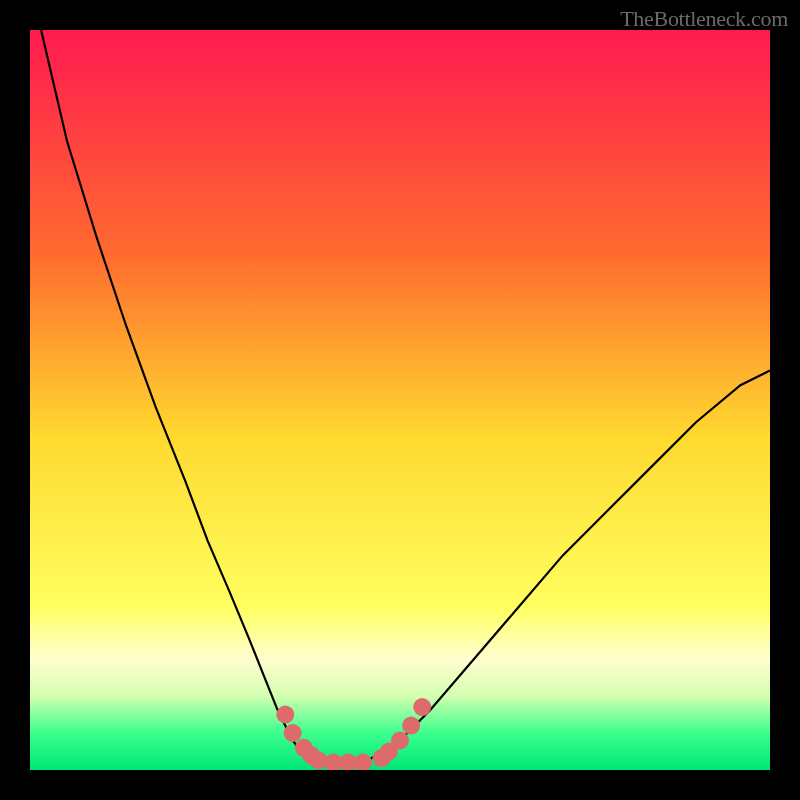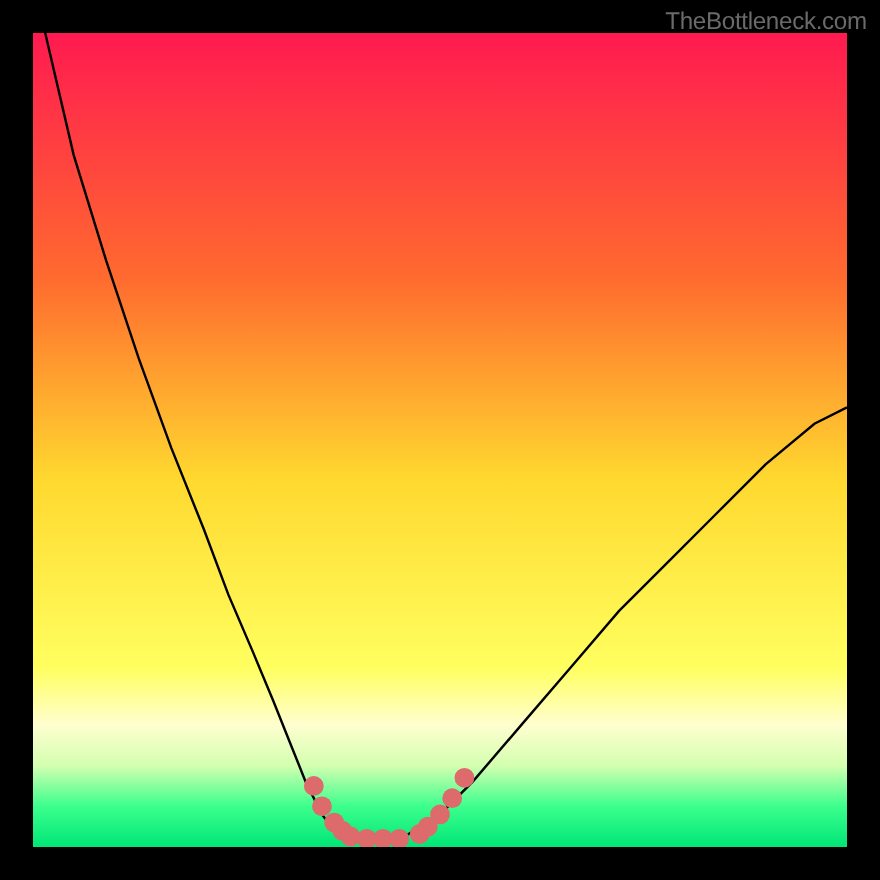--- a/index.html
+++ b/index.html
@@ -12,20 +12,21 @@
     font-family: Arial, sans-serif;
   }
   .watermark {
     position: absolute;
     top: 6px;
     right: 12px;
     color: #6a6a6a;
     font-size: 22px;
     font-weight: 500;
     letter-spacing: -0.3px;
+    font-family: Liberation Serif, serif;
   }
   .plot-area {
     position: absolute;
     left: 30px;
     top: 30px;
     width: 740px;
     height: 740px;
   }
   svg {
     display: block;

